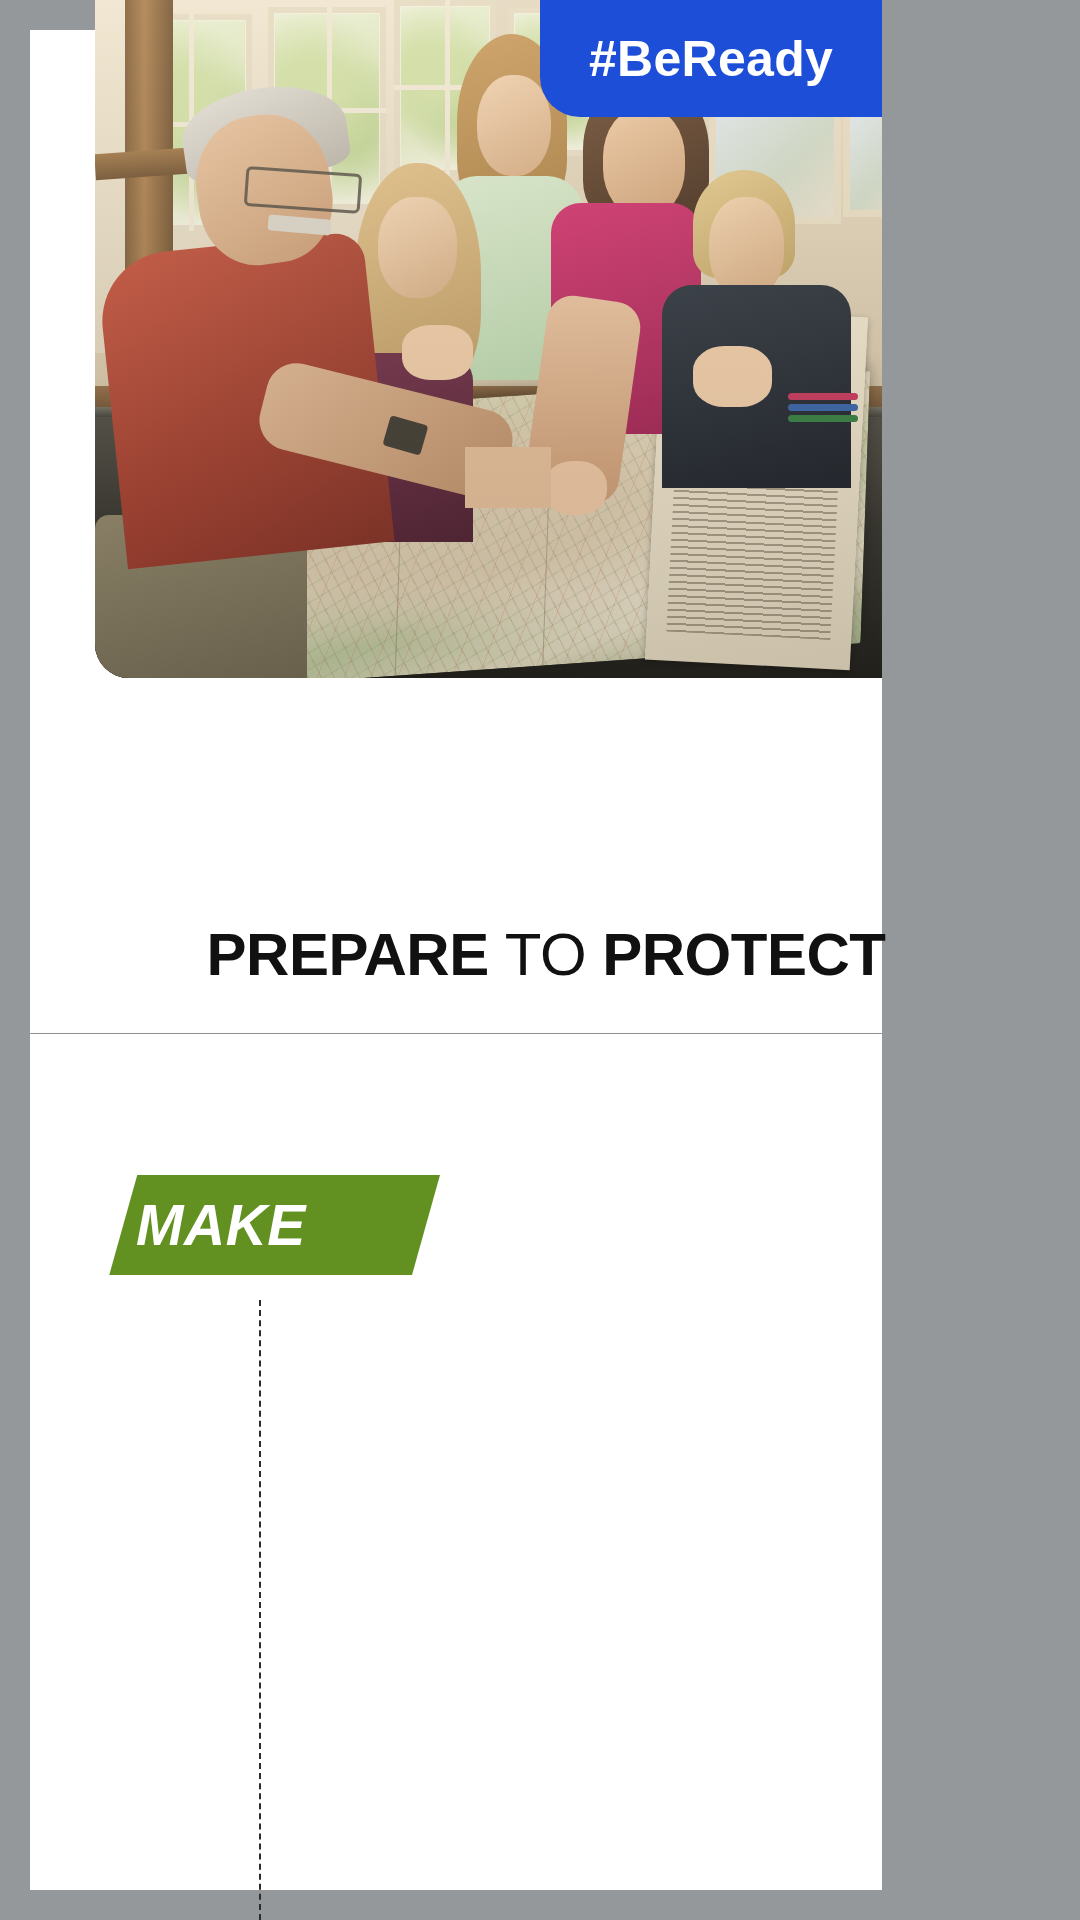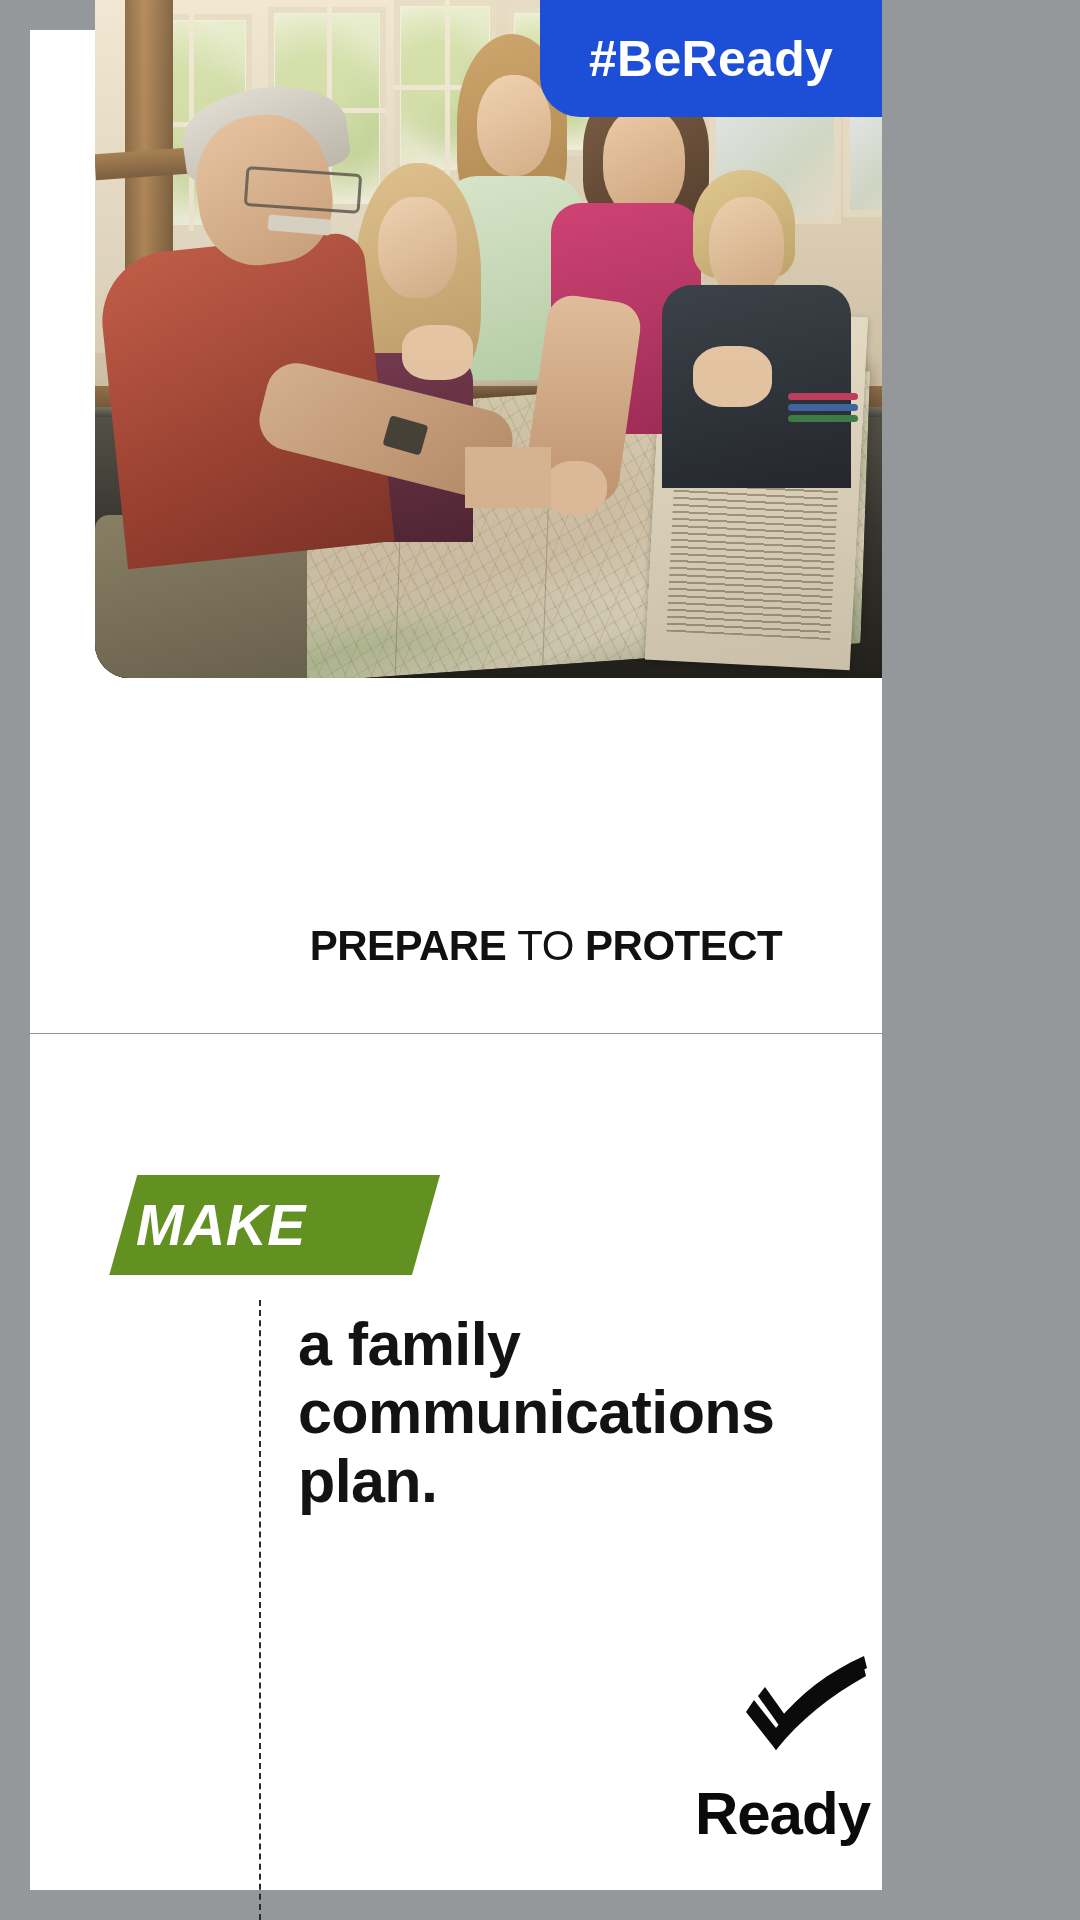--- a/index.html
+++ b/index.html
@@ -165,21 +165,21 @@
     font-weight:bold;
     letter-spacing:.3px;
   }
 
   
   .title{
     position:absolute;
     left:12px;right:0;top:925px;
     text-align:center;
     color:#111111;
-    font-size:42px;
+    font-size:60px;
     line-height:1;
     letter-spacing:-.5px;
     white-space:nowrap;
   }
   .title .b{font-weight:bold;}
   .title .l{font-weight:normal;}
 
   .rule{
     position:absolute;
     left:30px;top:1033px;
@@ -352,27 +352,15 @@
 
   <div class="rule"></div>
 
   <div class="tagwrap">
     <div class="tag"></div>
     <div class="tag-label">MAKE</div>
   </div>
 
   <div class="dashline"></div>
 
-  <div class="bodycopy">a family communications plan.</div>
-
-  <div class="readylogo">
-    <div class="ready-check">
-      <svg viewBox="0 0 132 110" width="132" height="110" aria-hidden="true">
-        <path d="M8 62 L16 50 L46 88 L38 100 Z" fill="#0b0b0b"></path>
-        <path d="M38 100 L30 88 C 56 54, 84 28, 124 10 L128 26 C 92 46, 62 70, 38 100 Z" fill="#0b0b0b"></path>
-        <path d="M20 46 L27 37 L52 72 L45 81 Z" fill="#0b0b0b"></path>
-        <path d="M45 81 L39 72 C 62 44, 90 22, 126 6 L129 18 C 96 34, 68 54, 45 81 Z" fill="#0b0b0b"></path>
-      </svg>
-    </div>
-    <div class="ready-word">Ready</div>
-  </div>
+
 
 </div>
 
 </body></html>

